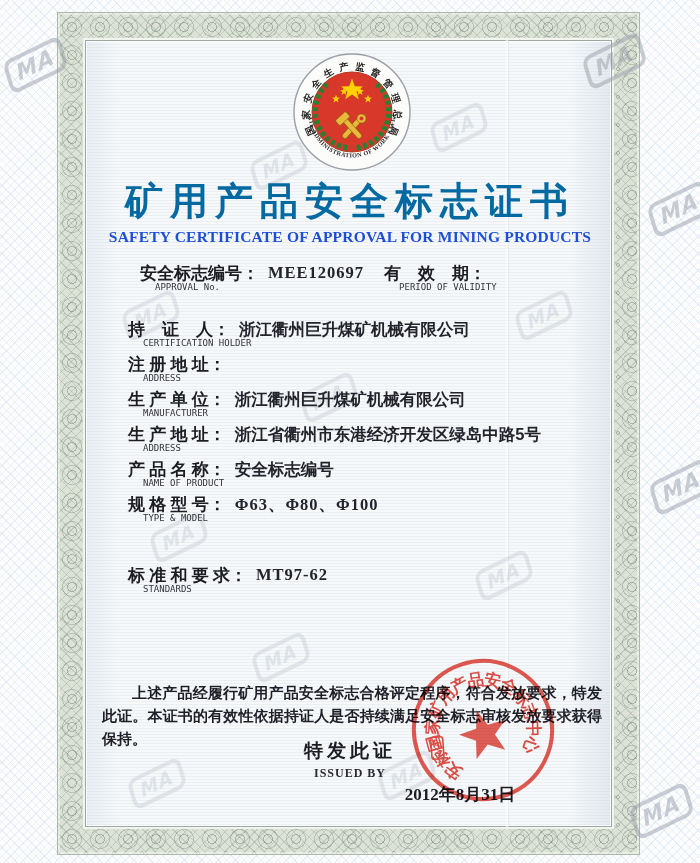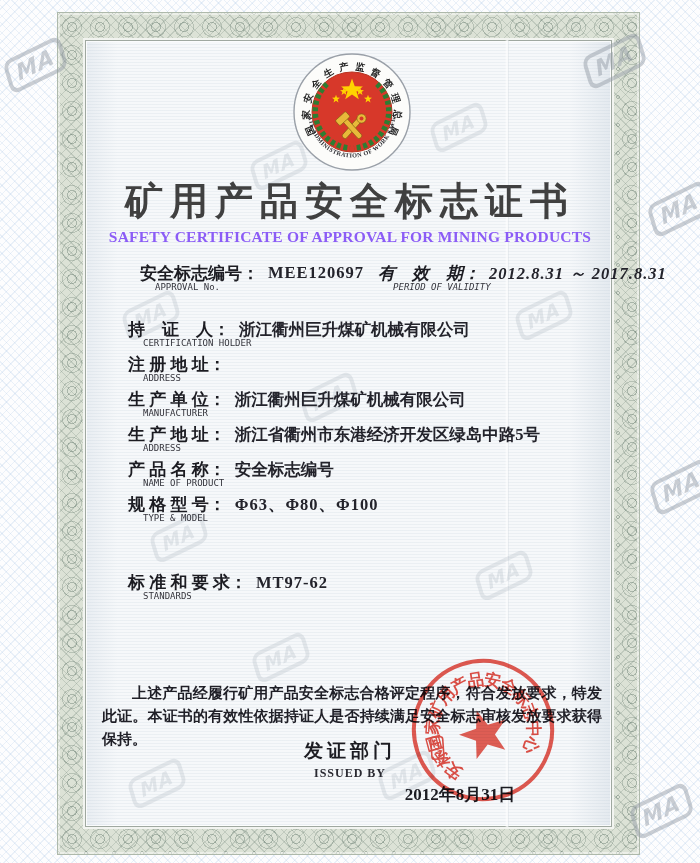--- a/index.html
+++ b/index.html
@@ -54,44 +54,44 @@
   .wm:nth-of-type(10){left:300px;top:382px;}
   .wm:nth-of-type(11){left:150px;top:522px;}
   .wm:nth-of-type(12){left:475px;top:560px;}
   .wm:nth-of-type(13){left:252px;top:642px;}
   .wm:nth-of-type(14){left:378px;top:760px;}
   .wm:nth-of-type(15){left:128px;top:768px;}
   
   .emblem{position:absolute;left:292px;top:52px;width:120px;height:120px;}
   .title-cn{
     position:absolute;left:90px;top:176px;width:520px;margin:0;text-align:center;
-    font-family:"Liberation Serif",serif;font-size:38px;font-weight:900;color:#404040;
+    font-family:"Liberation Serif",serif;font-size:38px;font-weight:900;color:#0369a1;
     letter-spacing:7px;white-space:nowrap;
   }
   .title-en{
     position:absolute;left:90px;top:228px;width:520px;margin:0;text-align:center;
-    font-family:"Liberation Serif",serif;font-size:15.5px;font-weight:700;color:#8b5cf6;
+    font-family:"Liberation Serif",serif;font-size:15.5px;font-weight:700;color:#1d4ed8;
     letter-spacing:.2px;white-space:nowrap;
   }
   
   .fieldblock{position:absolute;left:128px;top:262px;width:478px;}
   .row{display:flex;align-items:flex-start;height:35px;}
   .label-wrap{flex:0 0 auto;position:relative;}
   .cn-label{font-family:"Liberation Serif",serif;font-size:17px;font-weight:700;color:#1c1c22;white-space:pre;}
   .en-label{position:absolute;left:15px;top:20px;font-family:"DejaVu Sans Mono",monospace;
             font-size:9px;color:#33333b;white-space:nowrap;letter-spacing:0;}
-  .value{font-family:Liberation Serif, serif;font-size:16.5px;font-weight:600;color:#23232b;
+  .value{font-family:Liberation Sans, sans-serif;font-size:16.5px;font-weight:600;color:#23232b;
          margin-left:9px;white-space:nowrap;padding-top:1px;}
   .value.latin{font-family:"Liberation Serif",serif;font-weight:700;letter-spacing:1px;}
   .approval{height:56px;}
   .approval .pair{display:flex;}
   .pair1{margin-left:12px;}
-  .pair2{margin-left:14px;font-style:italic;}
+  .pair2{margin-left:20px;}
   .gap2{margin-top:36px;}
-  .row.h36{height:36px;align-items:center;}
+  .row.h36{height:36px;}
   
   .statement{
     position:absolute;left:102px;top:682px;width:500px;margin:0;
     font-family:"DejaVu Serif",serif;font-size:15px;font-weight:600;color:#1f1f27;
     line-height:23px;text-indent:2em;text-align:justify;
   }
   .issued{position:absolute;left:90px;top:738px;width:520px;text-align:center;}
   .issued-cn{font-family:"Liberation Serif",serif;font-size:19px;font-weight:700;color:#1c1c22;letter-spacing:4px;}
   .issued-en{font-family:"Liberation Serif",serif;font-size:12px;font-weight:700;color:#2a2a32;letter-spacing:1px;margin-top:2px;}
   .issue-date{position:absolute;left:360px;top:783px;width:200px;text-align:center;
@@ -175,21 +175,20 @@
         <span class="cn-label">安全标志编号：</span>
         <div class="en-label">APPROVAL No.</div>
       </div>
       <span class="value latin">MEE120697</span>
     </div>
     <div class="pair pair2">
       <div class="label-wrap">
         <span class="cn-label">有　效　期：</span>
         <div class="en-label">PERIOD OF VALIDITY</div>
       </div>
-      <span class="value latin">2012.8.31 ～ 2017.8.31</span>
     </div>
   </div>
 
   <div class="row">
     <div class="label-wrap">
       <span class="cn-label">持　证　人：</span>
       <div class="en-label">CERTIFICATION HOLDER</div>
     </div>
     <span class="value">浙江衢州巨升煤矿机械有限公司</span>
   </div>
@@ -240,21 +239,21 @@
     </div>
     <span class="value latin">MT97-62</span>
   </div>
 
 
 </div>
 
 <p class="statement">上述产品经履行矿用产品安全标志合格评定程序，符合发放要求，特发此证。本证书的有效性依据持证人是否持续满足安全标志审核发放要求获得保持。</p>
 
 <div class="issued">
-  <div class="issued-cn">发证部门</div>
+  <div class="issued-cn">特发此证</div>
   <div class="issued-en">ISSUED BY</div>
 </div>
 <div class="issue-date">2012年8月31日</div>
 
 <svg class="seal" viewBox="0 0 170 170">
   <g transform="rotate(-18 85 85)">
     <circle cx="85" cy="85" r="69" fill="none" stroke="#e0382d" stroke-width="4" opacity=".95"></circle>
     <g id="seal-chars">
         <text x="85" y="40" text-anchor="middle" transform="rotate(-126 85 85)" class="seal-ch" fill="#e0382d">安</text>
         <text x="85" y="40" text-anchor="middle" transform="rotate(-106.61538461538461 85 85)" class="seal-ch" fill="#e0382d">标</text>

